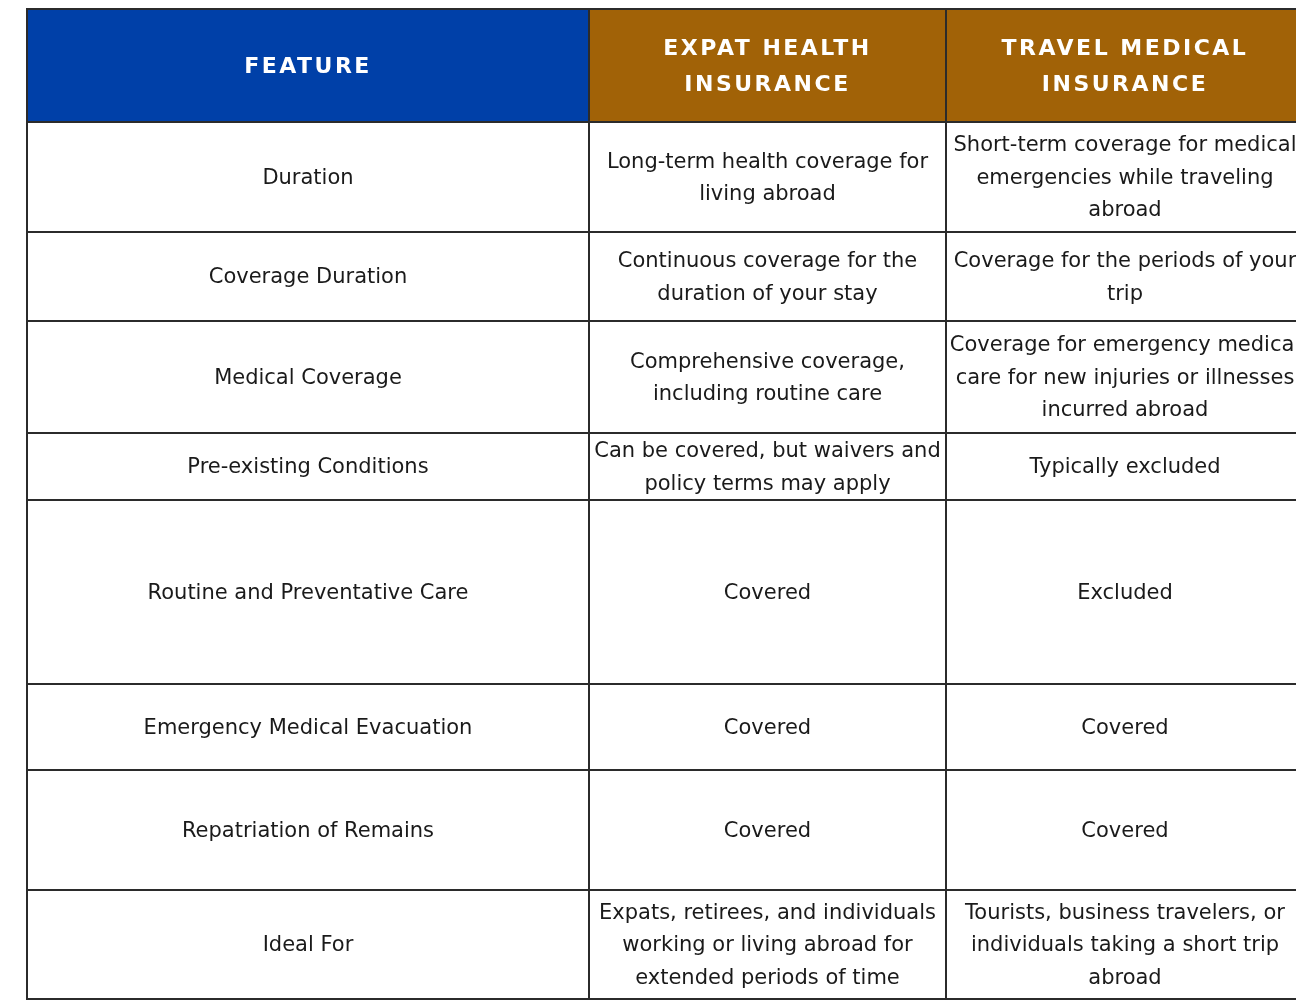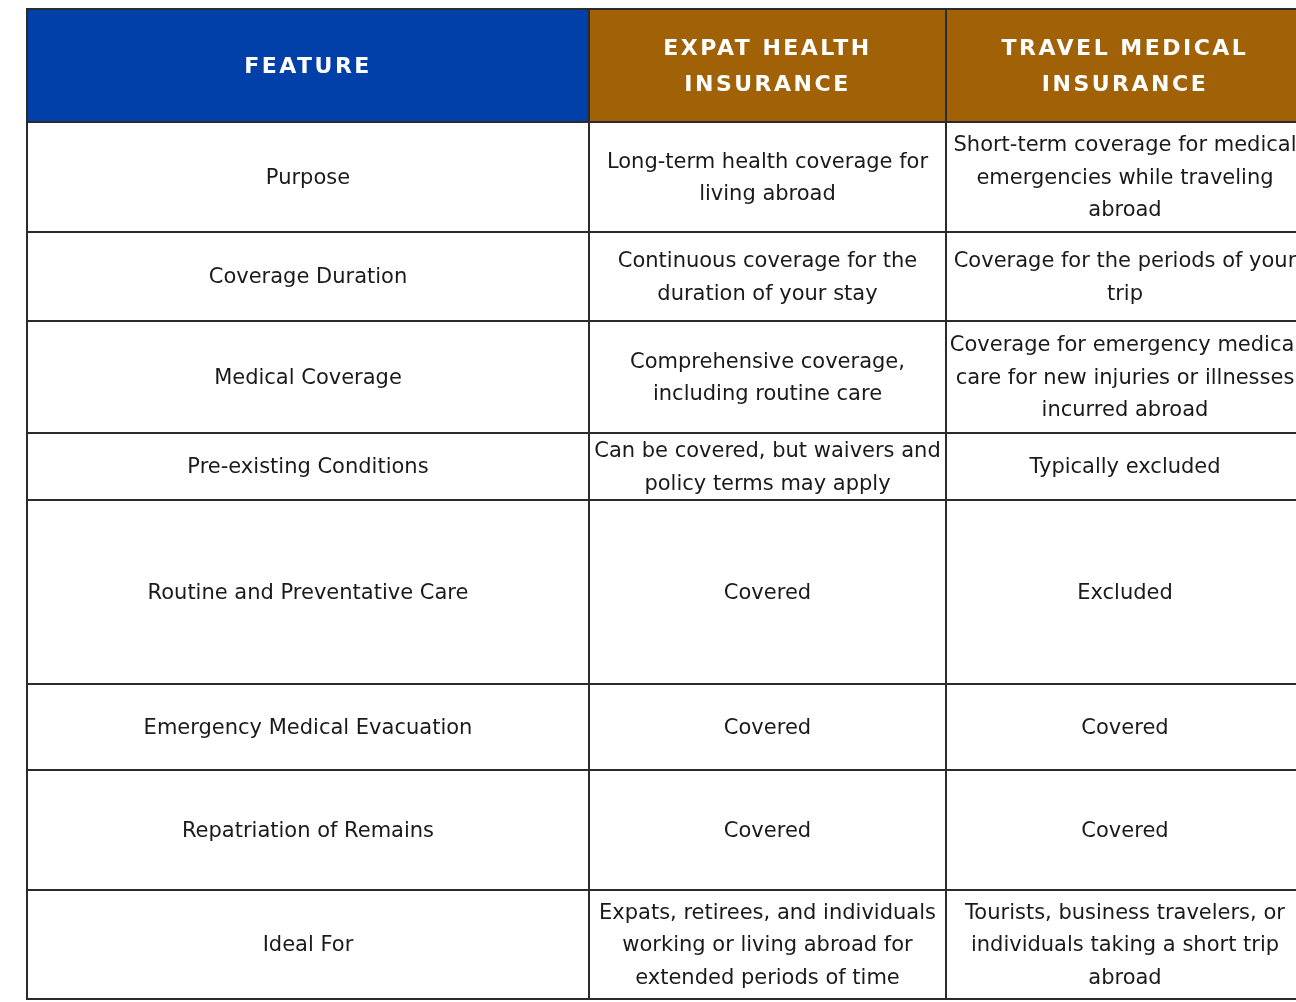--- a/index.html
+++ b/index.html
@@ -61,21 +61,21 @@
     </colgroup>
     <thead>
       <tr>
         <th class="feature">FEATURE</th>
         <th class="plan" style="padding:0 60px;">EXPAT HEALTH INSURANCE</th>
         <th class="plan" style="padding:0 24px;">TRAVEL MEDICAL INSURANCE</th>
       </tr>
     </thead>
     <tbody>
       <tr style="height:110px">
-        <td>Purpose</td>
+        <td>Duration</td>
         <td>Long-term health coverage for living abroad</td>
         <td>Short-term coverage for medical emergencies while traveling abroad</td>
       </tr>
       <tr style="height:89px">
         <td>Coverage Duration</td>
         <td>Continuous coverage for the duration of your stay</td>
         <td>Coverage for the periods of your trip</td>
       </tr>
       <tr style="height:112px">
         <td>Medical Coverage</td>

